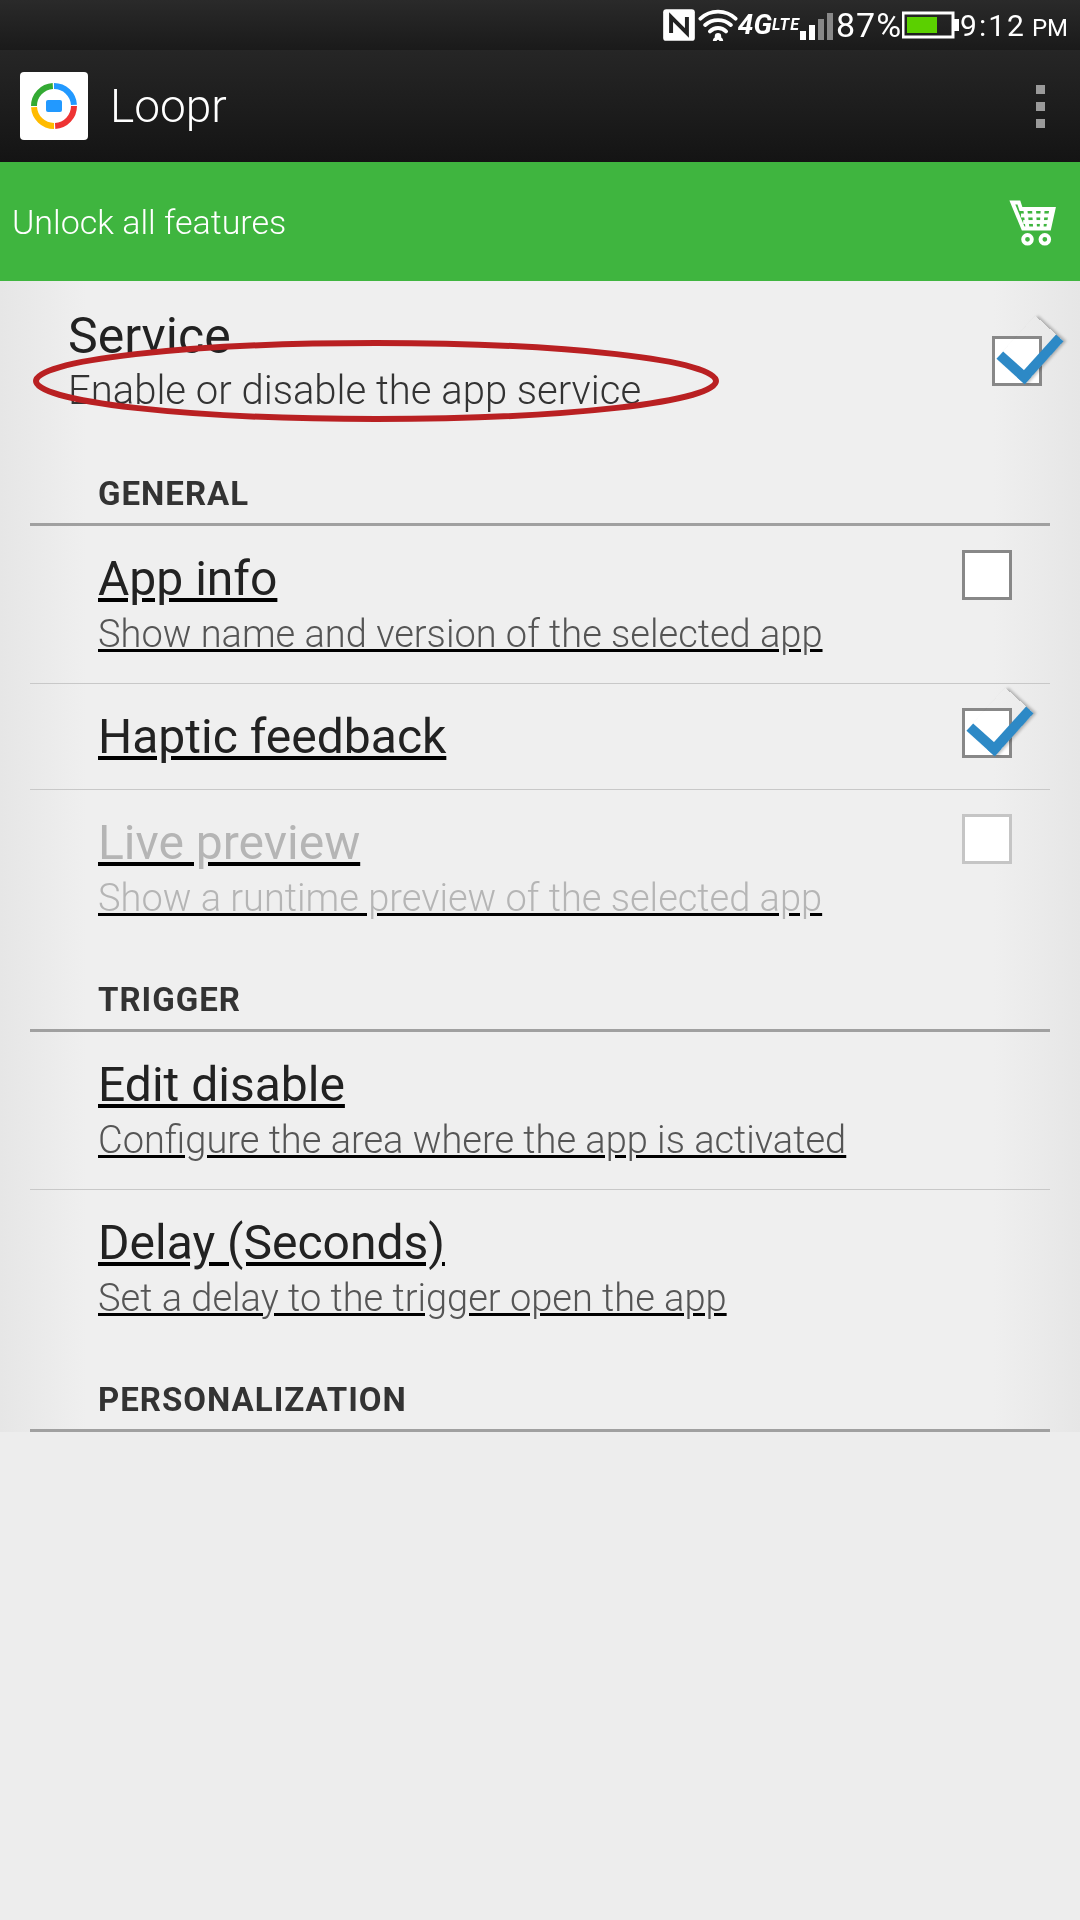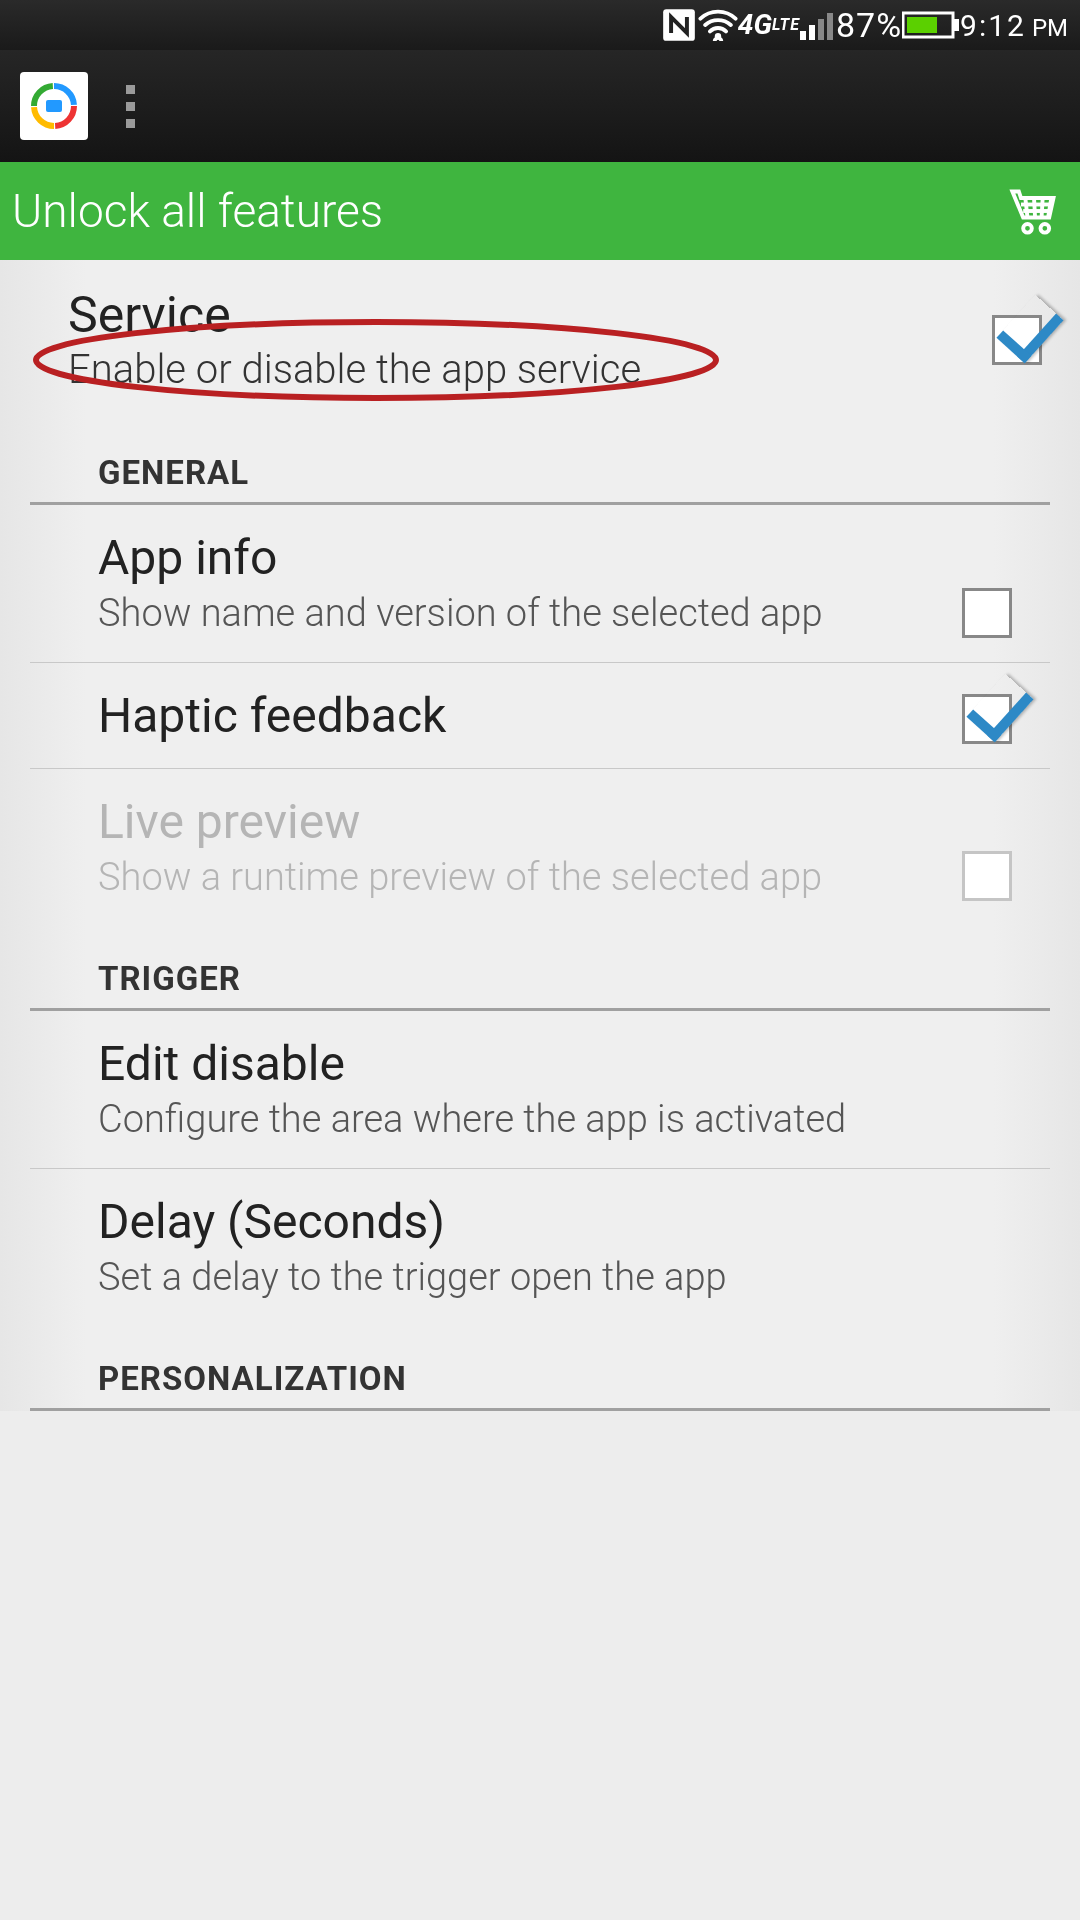--- a/index.html
+++ b/index.html
@@ -44,27 +44,27 @@
     width: 40px;
     display: flex;
     flex-direction: column;
     align-items: center;
     gap: 8px;
   }
   .overflow div { width: 9px; height: 9px; background: #9a9a9a; }
   
   
   .unlock-banner {
-    height: 98px;
+    height: 119px;
     background: #3fb53f;
     color: #fff;
     display: flex;
     align-items: center;
     padding: 0 20px 0 12px;
-    font-size: 46px;
+    font-size: 34px;
     font-weight: 300;
   }
   .unlock-banner .spacer { flex: 1; }
   
   
   .settings {
     background: linear-gradient(to right, #e6e6e6, #efefef 8%, #efefef 92%, #e6e6e6);
   }
   .service-row {
     padding: 26px 38px 26px 68px;
@@ -88,24 +88,25 @@
     font-size: 33px;
     font-weight: 700;
     letter-spacing: 1px;
     color: #333;
     border-bottom: 3px solid #a0a0a0;
     margin: 0 30px;
   }
   
   .pref-row {
     display: flex;
-    align-items: flex-end;
+    align-items: flex-start;
     padding: 24px 38px 24px 68px;
     margin: 0 30px;
     border-bottom: 1px solid #c8c8c8;
+    text-decoration: underline;
   }
   .pref-row.noline { border-bottom: none; }
   .pref-row .txt { flex: 1; padding-right: 20px; }
   .pref-title { font-size: 48px; color: #222; font-weight: 400; }
   .pref-sub { font-size: 38px; color: #555; font-weight: 300; line-height: 1.25; margin-top: 4px; }
   .pref-row.disabled .pref-title { color: #b5b5b5; }
   .pref-row.disabled .pref-sub { color: #b5b5b5; }
   
   .checkbox {
     width: 50px; height: 50px;
@@ -172,20 +173,21 @@
 <div class="app-bar">
   <div class="app-icon">
     <svg width="50" height="50" viewBox="0 0 50 50">
       <circle cx="25" cy="25" r="20" fill="none" stroke="#e33" stroke-width="6" stroke-dasharray="30 100"></circle>
       <circle cx="25" cy="25" r="20" fill="none" stroke="#fb0" stroke-width="6" stroke-dasharray="30 100" transform="rotate(90 25 25)"></circle>
       <circle cx="25" cy="25" r="20" fill="none" stroke="#3a3" stroke-width="6" stroke-dasharray="30 100" transform="rotate(180 25 25)"></circle>
       <circle cx="25" cy="25" r="20" fill="none" stroke="#29f" stroke-width="6" stroke-dasharray="30 100" transform="rotate(270 25 25)"></circle>
       <rect x="17" y="19" width="16" height="12" rx="2" fill="#29f"></rect>
     </svg>
   </div>
+  <div class="app-title">Loopr</div>
   <div class="overflow">
     <div></div>
       <div></div>
       <div></div>
   </div>
 </div>
 
 <div class="unlock-banner">
   <span>Unlock all features</span>
   <span class="spacer"></span>

